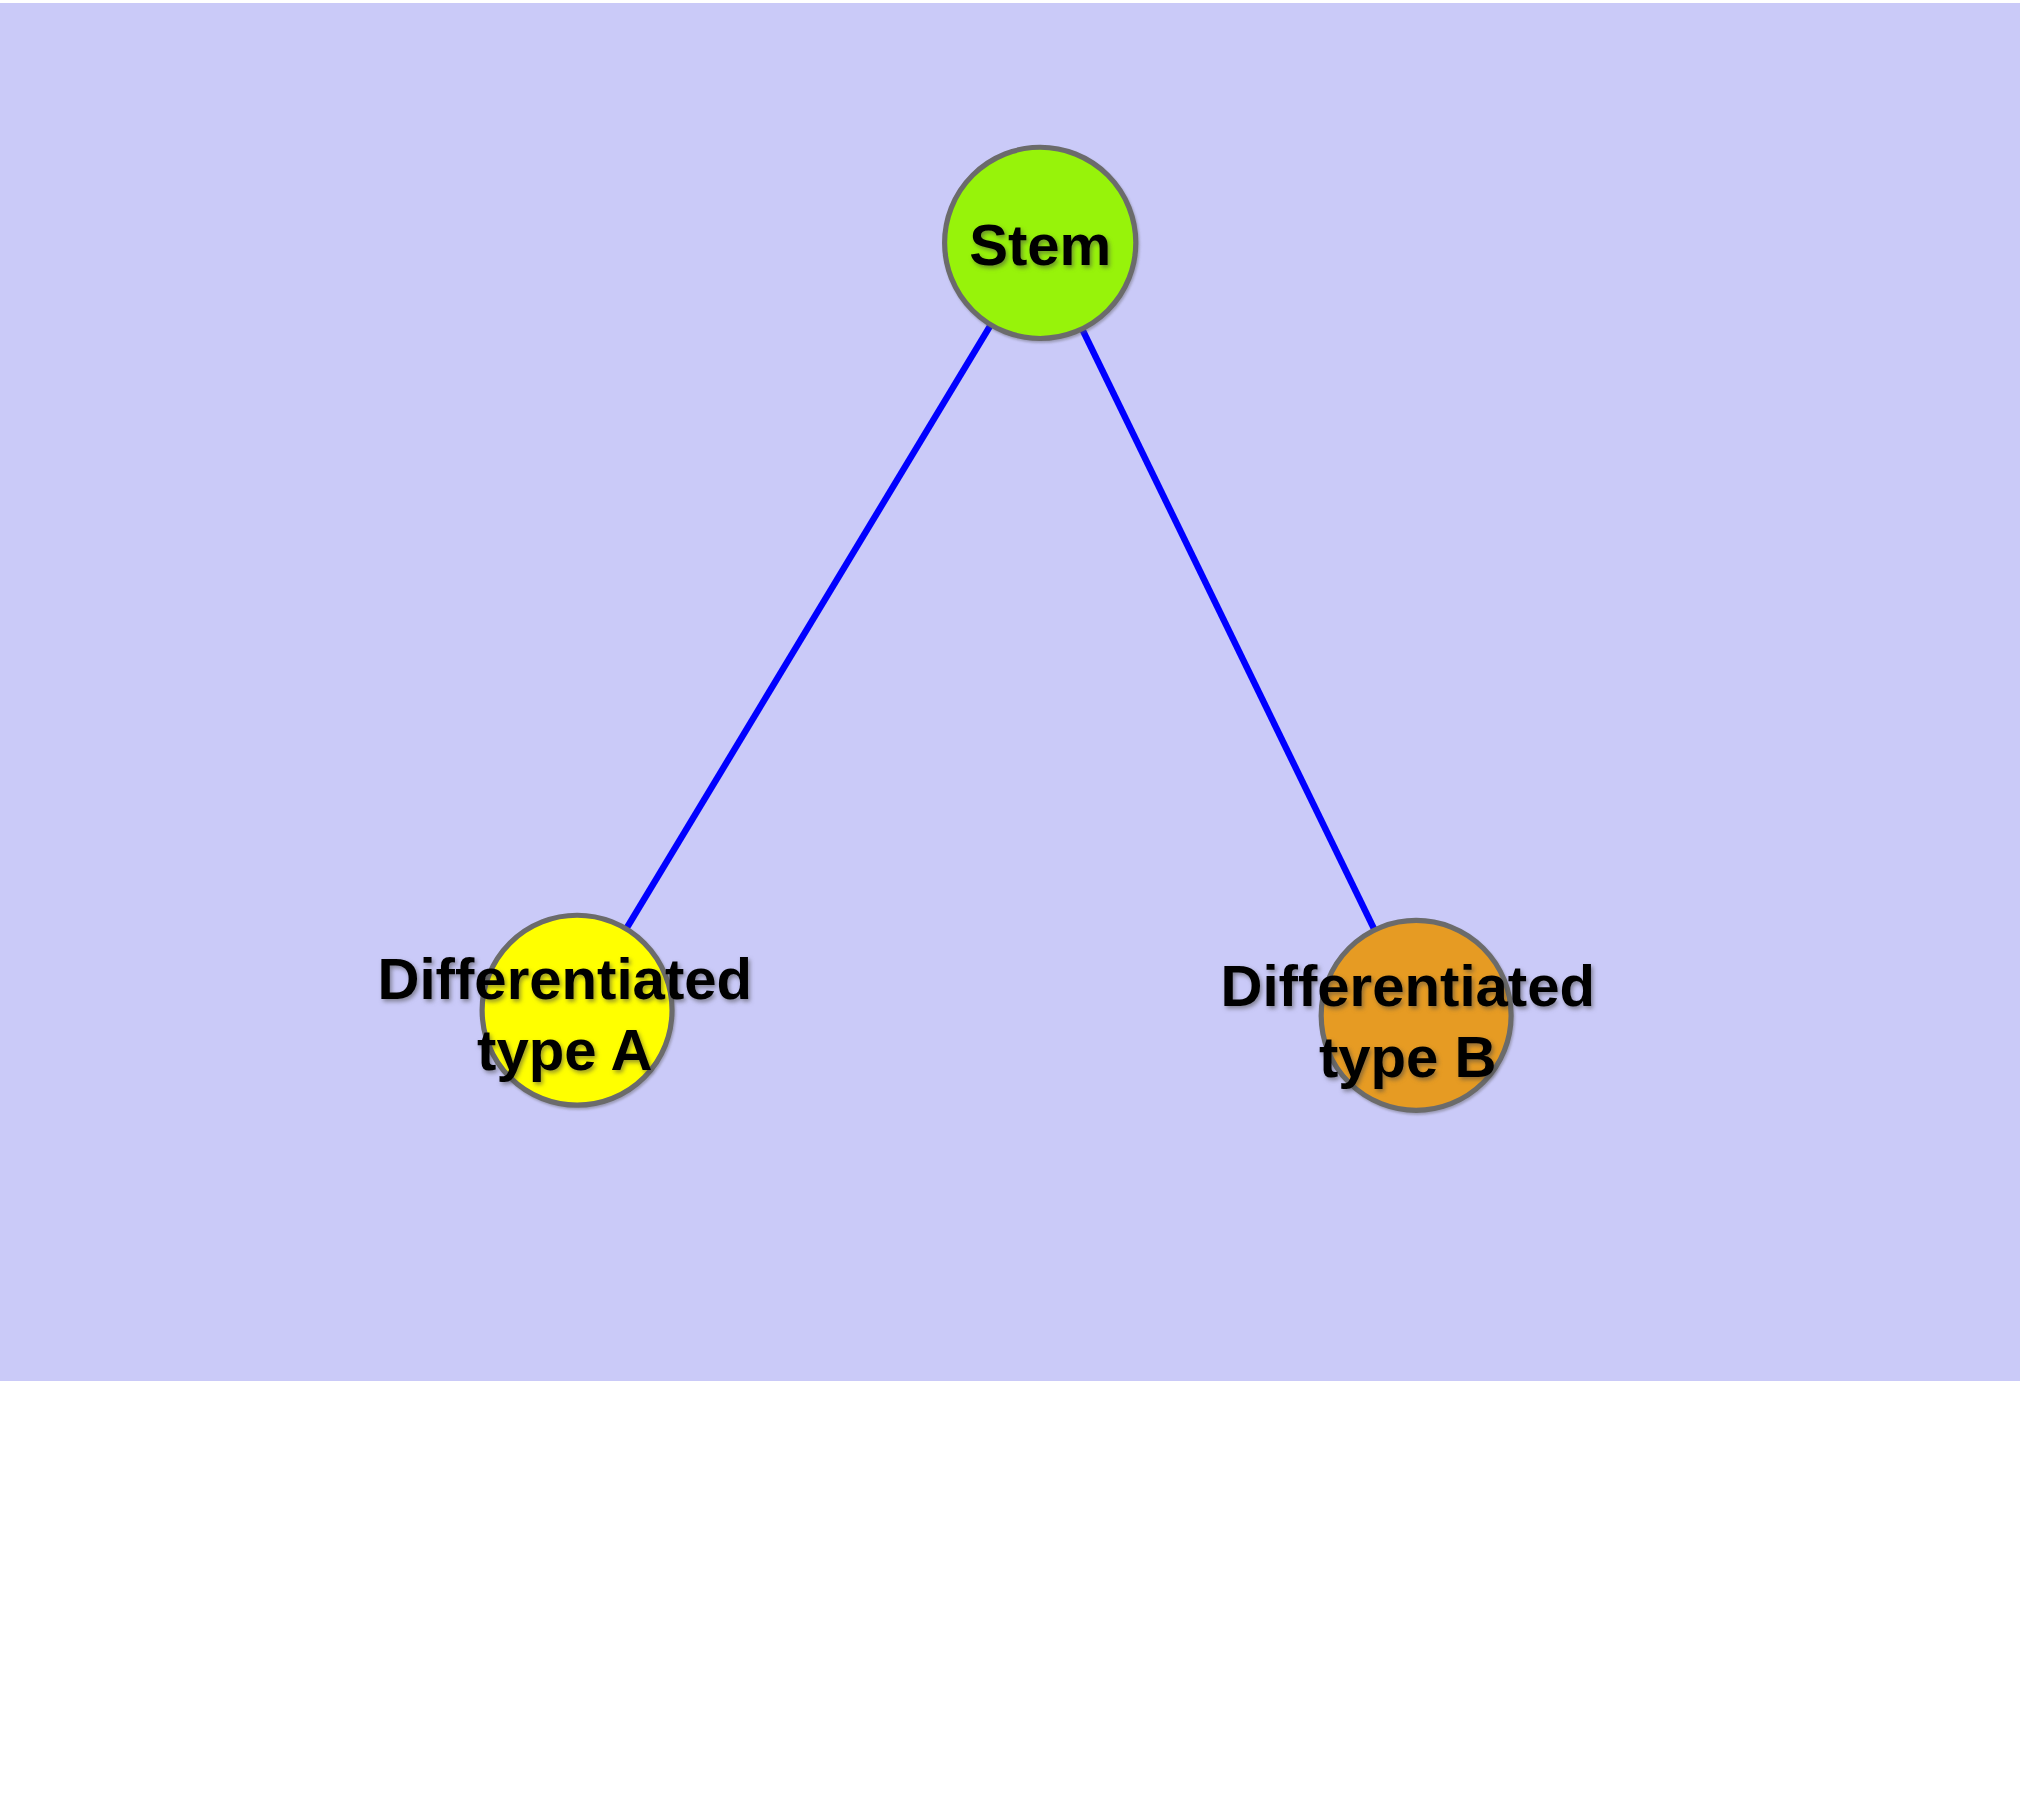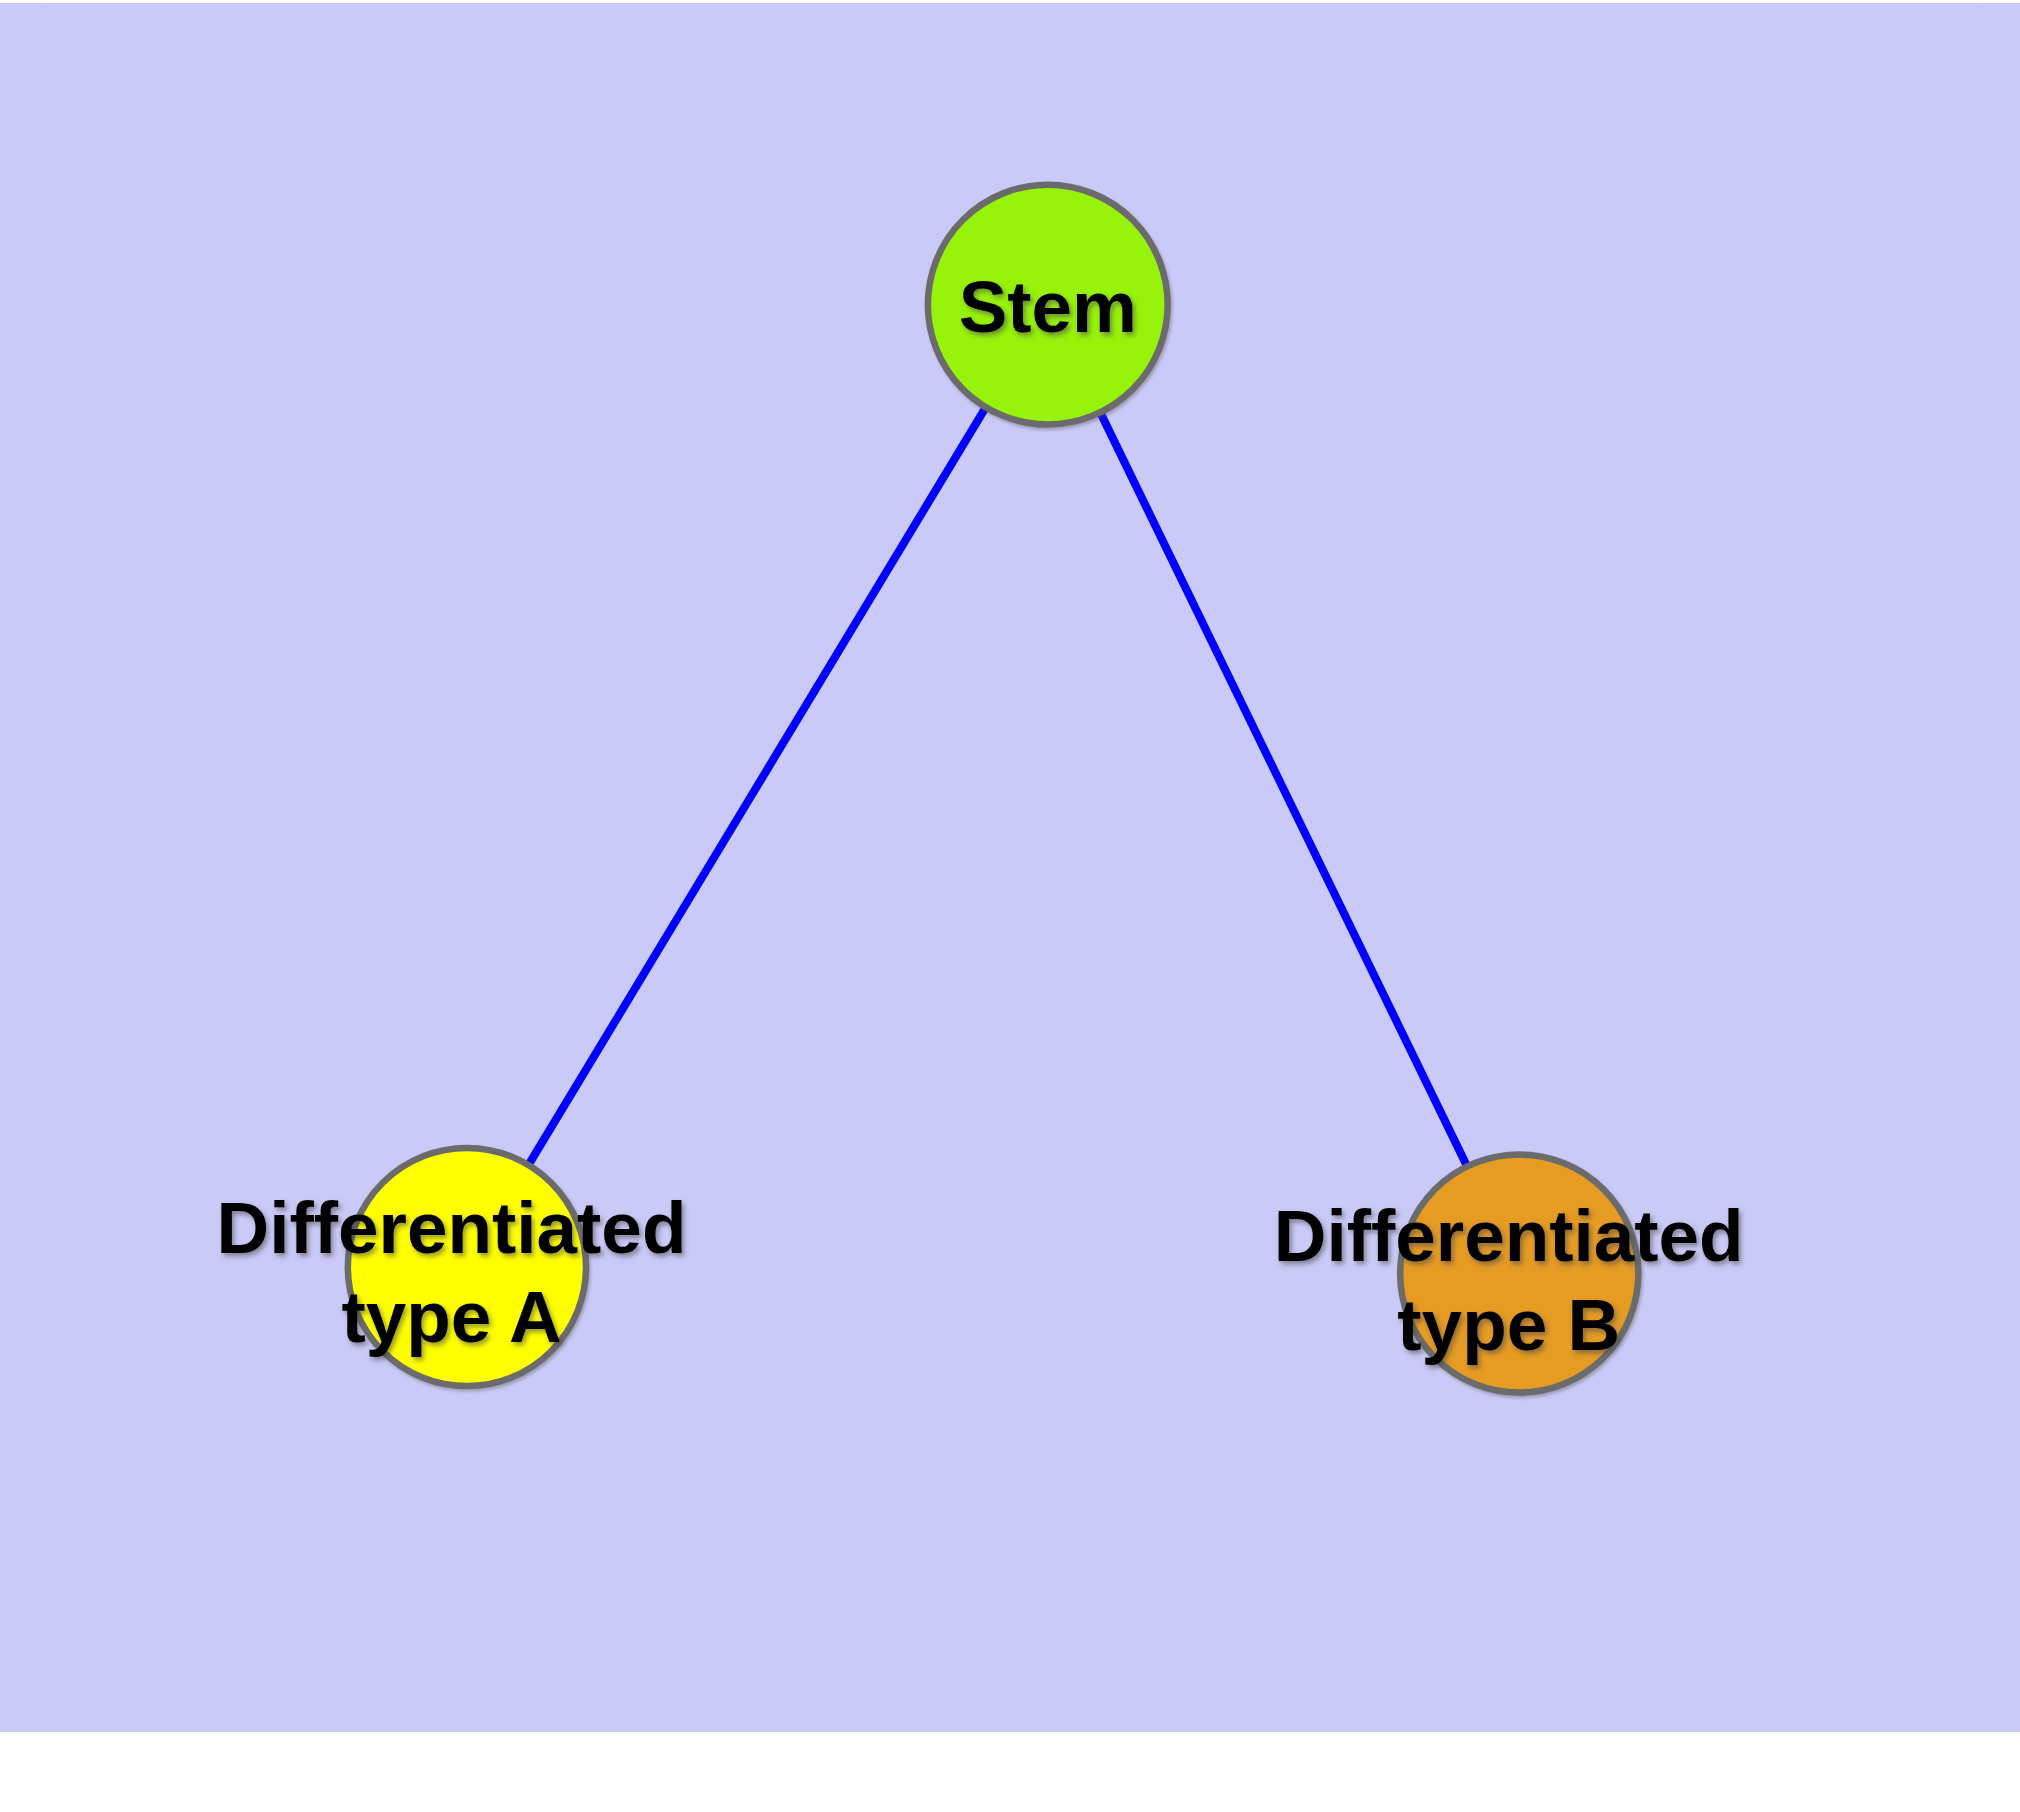--- a/index.html
+++ b/index.html
@@ -4,21 +4,21 @@
 <style>
   html, body {
     margin: 0;
     padding: 0;
     background: #ffffff;
     font-family: "Liberation Sans", sans-serif;
   }
   .stage {
     position: relative;
     width: 2021px;
-    height: 1732px;
+    height: 1381px;
     overflow: hidden;
   }
   .top-strip {
     position: absolute;
     top: 0; left: 0;
     width: 100%;
     height: 2.5px;
     background: #ffffff;
     z-index: 2;
   }

